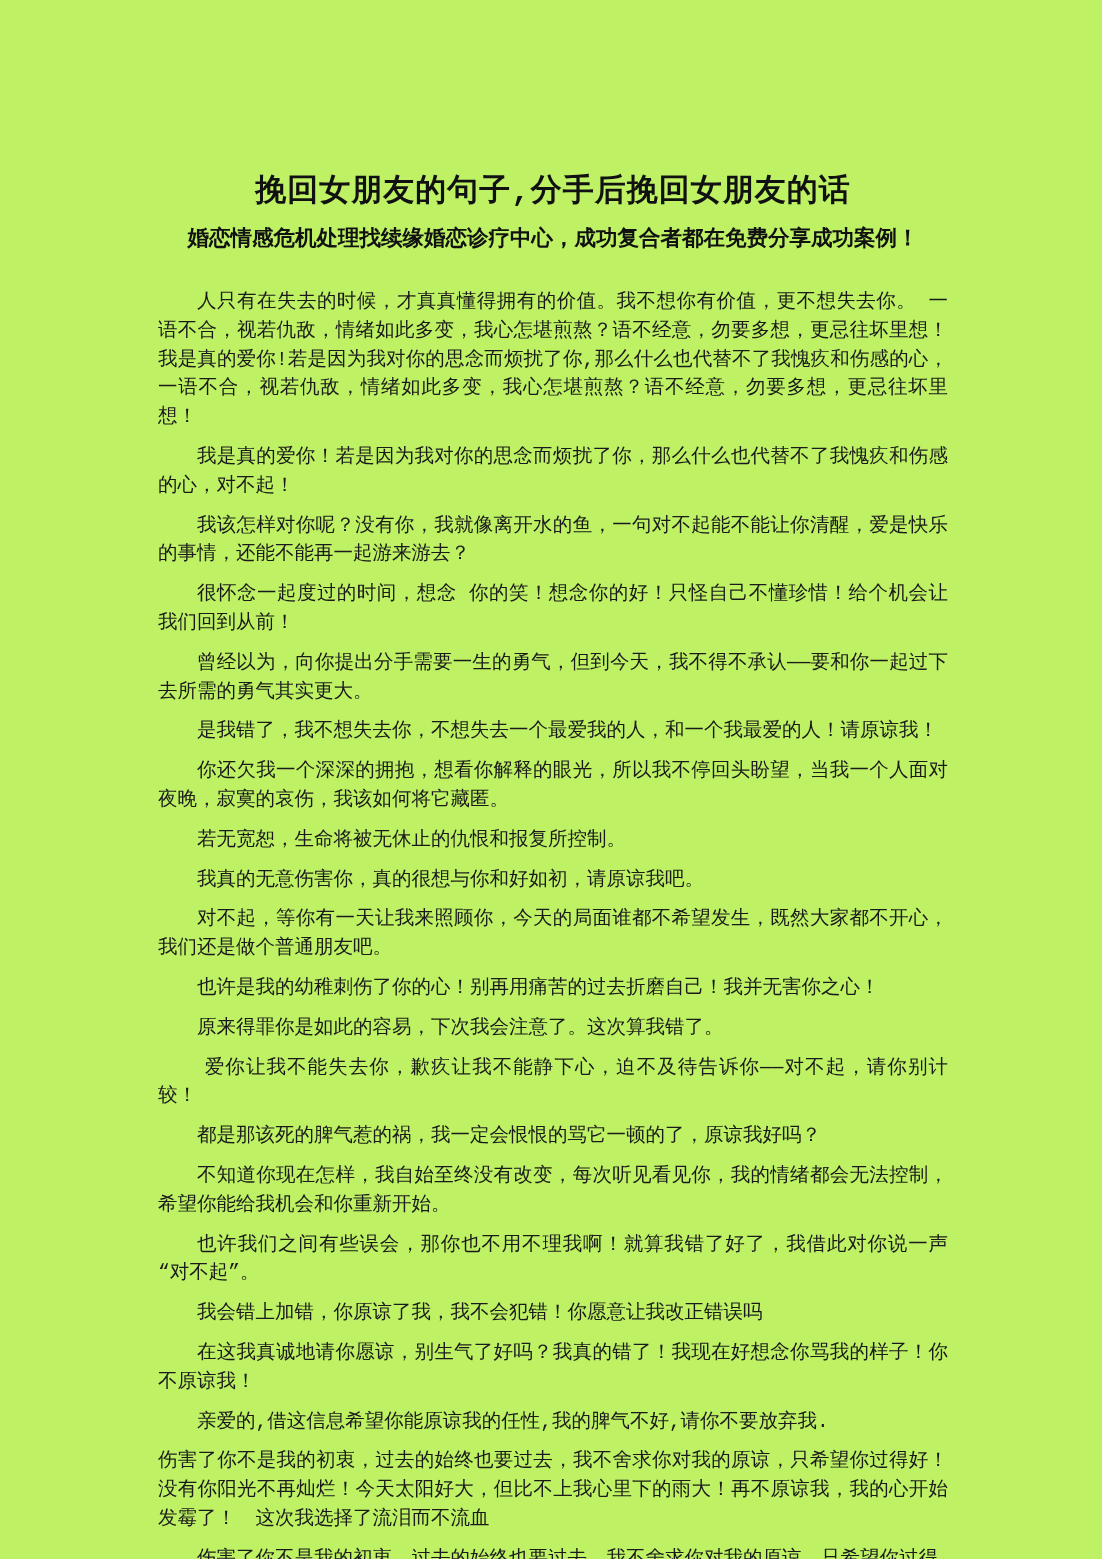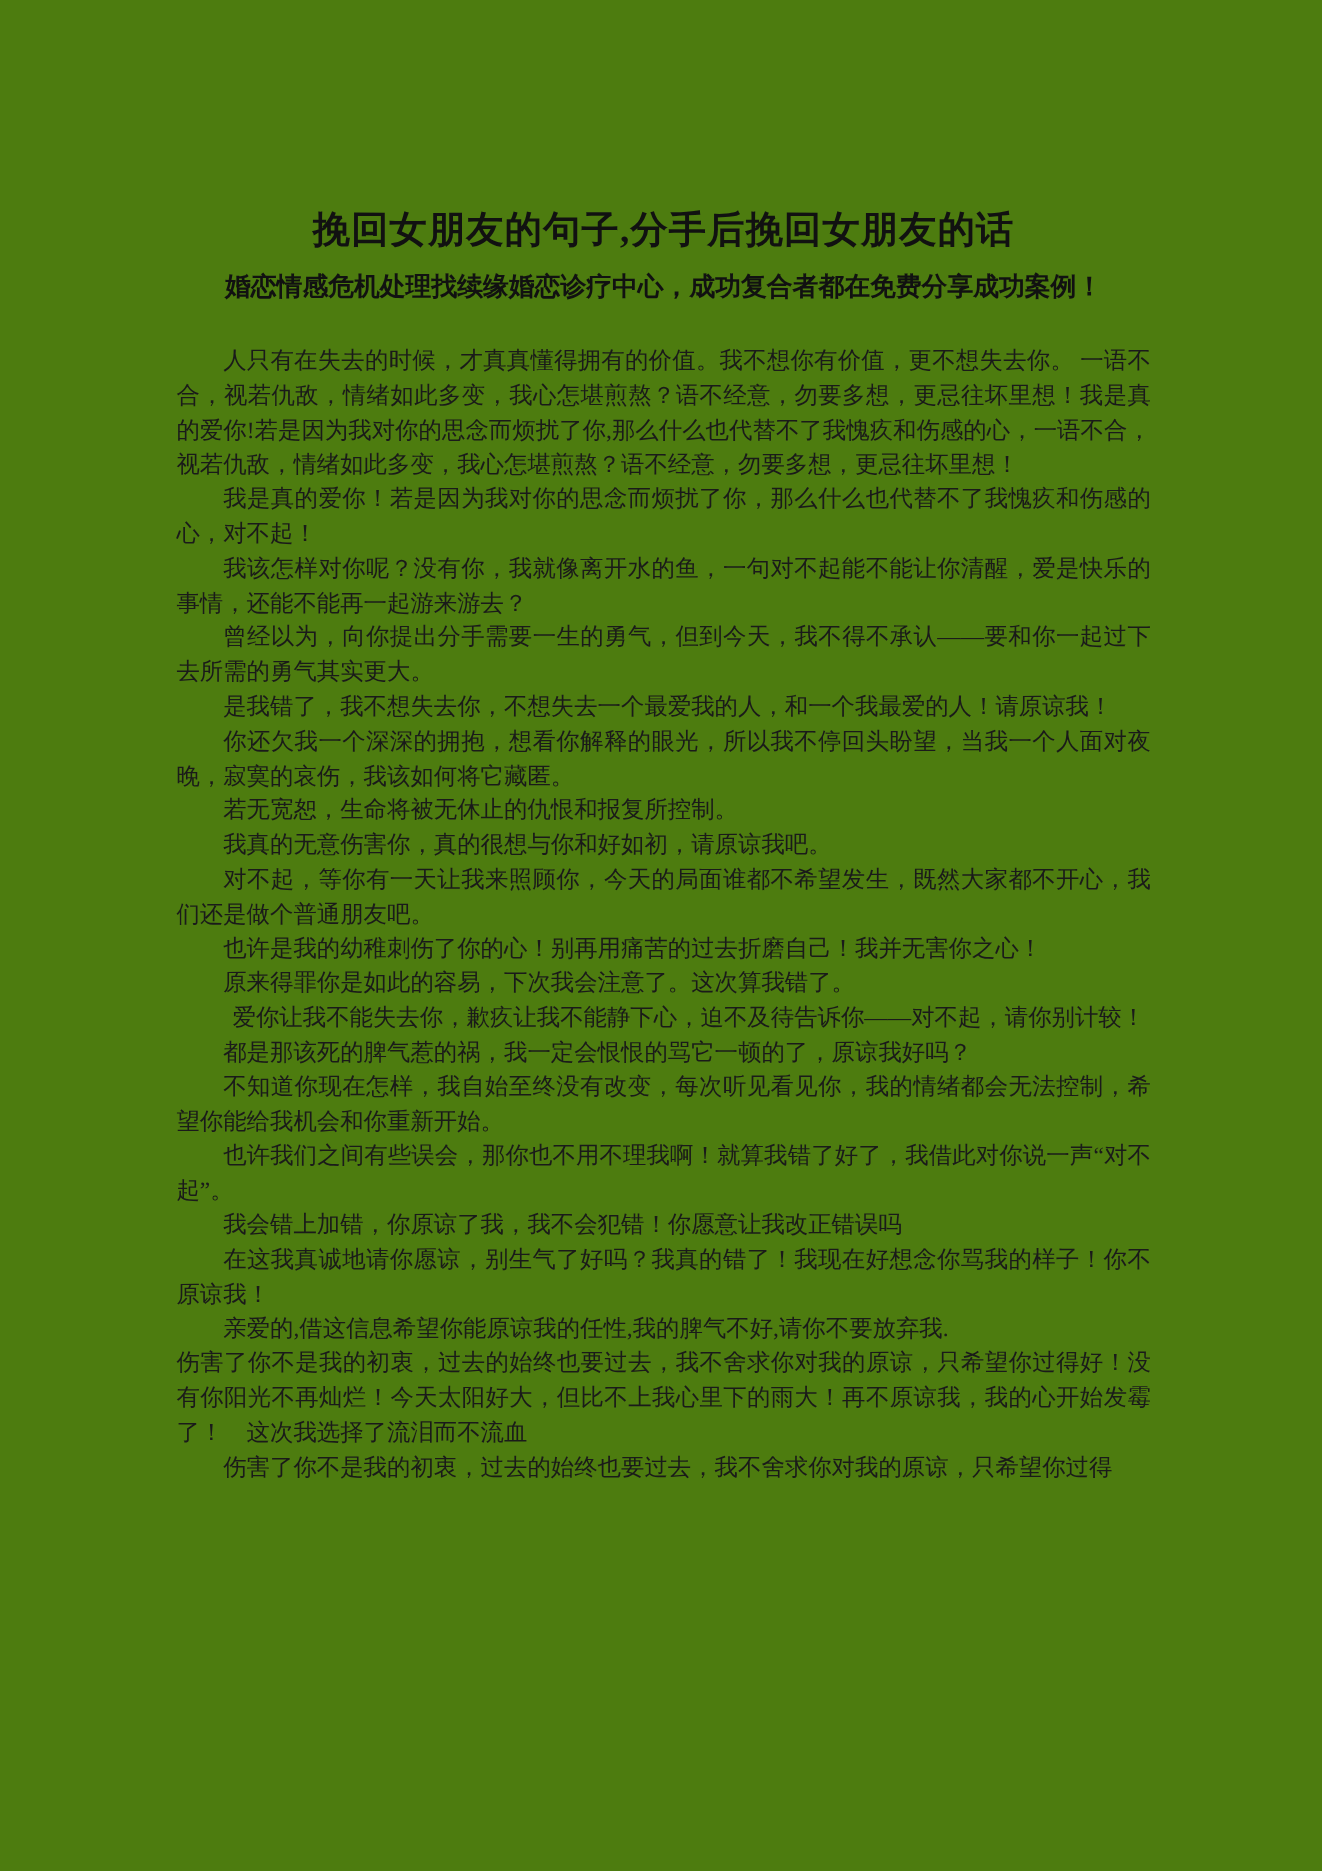--- a/index.html
+++ b/index.html
@@ -5,23 +5,23 @@
   html, body {
     margin: 0;
     padding: 0;
     background: #ffffff;
   }
   .page {
     position: relative;
     width: 1102px;
     height: 1559px;
     margin: 0 auto;
-    background: #4d7c0f;
+    background: #bef264;
     overflow: hidden;
-    font-family: Liberation Serif, serif;
+    font-family: Liberation Mono, monospace;
     color: #1a1a1a;
   }
   .content {
     position: absolute;
     left: 147px;
     top: 172px;
     width: 812px;
   }
   .doc-title {
     margin: 0;
@@ -40,21 +40,21 @@
     text-align: center;
     color: #111111;
   }
   .doc-body {
     margin-top: 34px;
     font-size: 19.5px;
     line-height: 28.8px;
     text-align: justify;
   }
   .doc-body p.para {
-    margin: 0;
+    margin: 11px;
     padding: 0;
     text-indent: 2em;
   }
   .doc-body p.para.no-indent {
     text-indent: 0;
   }
   .doc-body p.para.indent-lg {
     text-indent: 2.4em;
   }
 </style>
@@ -62,20 +62,21 @@
 <body>
 
 <div class="page">
   <div class="content">
     <h1 class="doc-title">挽回女朋友的句子,分手后挽回女朋友的话</h1>
     <h2 class="doc-subtitle">婚恋情感危机处理找续缘婚恋诊疗中心，成功复合者都在免费分享成功案例！</h2>
     <div class="doc-body">
         <p class="para">人只有在失去的时候，才真真懂得拥有的价值。我不想你有价值，更不想失去你。 一语不合，视若仇敌，情绪如此多变，我心怎堪煎熬？语不经意，勿要多想，更忌往坏里想！我是真的爱你!若是因为我对你的思念而烦扰了你,那么什么也代替不了我愧疚和伤感的心，一语不合，视若仇敌，情绪如此多变，我心怎堪煎熬？语不经意，勿要多想，更忌往坏里想！</p>
         <p class="para">我是真的爱你！若是因为我对你的思念而烦扰了你，那么什么也代替不了我愧疚和伤感的心，对不起！</p>
         <p class="para">我该怎样对你呢？没有你，我就像离开水的鱼，一句对不起能不能让你清醒，爱是快乐的事情，还能不能再一起游来游去？</p>
+        <p class="para">很怀念一起度过的时间，想念 你的笑！想念你的好！只怪自己不懂珍惜！给个机会让我们回到从前！</p>
         <p class="para">曾经以为，向你提出分手需要一生的勇气，但到今天，我不得不承认——要和你一起过下去所需的勇气其实更大。</p>
         <p class="para">是我错了，我不想失去你，不想失去一个最爱我的人，和一个我最爱的人！请原谅我！</p>
         <p class="para">你还欠我一个深深的拥抱，想看你解释的眼光，所以我不停回头盼望，当我一个人面对夜晚，寂寞的哀伤，我该如何将它藏匿。</p>
         <p class="para">若无宽恕，生命将被无休止的仇恨和报复所控制。</p>
         <p class="para">我真的无意伤害你，真的很想与你和好如初，请原谅我吧。</p>
         <p class="para">对不起，等你有一天让我来照顾你，今天的局面谁都不希望发生，既然大家都不开心，我们还是做个普通朋友吧。</p>
         <p class="para">也许是我的幼稚刺伤了你的心！别再用痛苦的过去折磨自己！我并无害你之心！</p>
         <p class="para">原来得罪你是如此的容易，下次我会注意了。这次算我错了。</p>
         <p class="para indent-lg">爱你让我不能失去你，歉疚让我不能静下心，迫不及待告诉你——对不起，请你别计较！</p>
         <p class="para">都是那该死的脾气惹的祸，我一定会恨恨的骂它一顿的了，原谅我好吗？</p>

